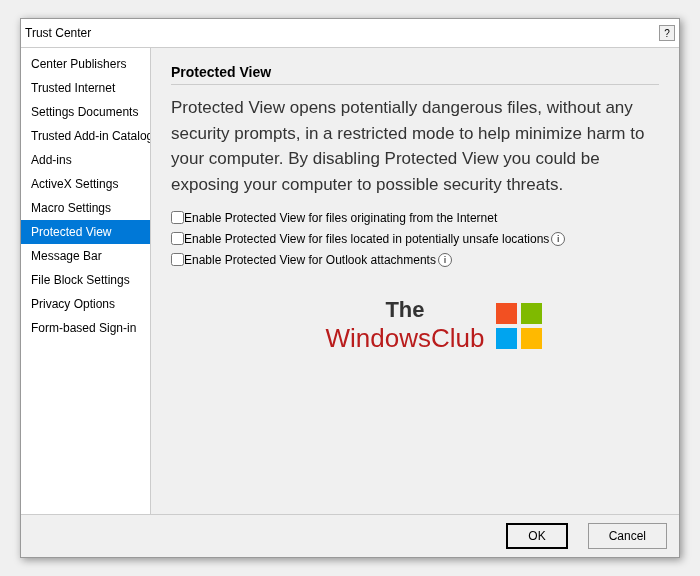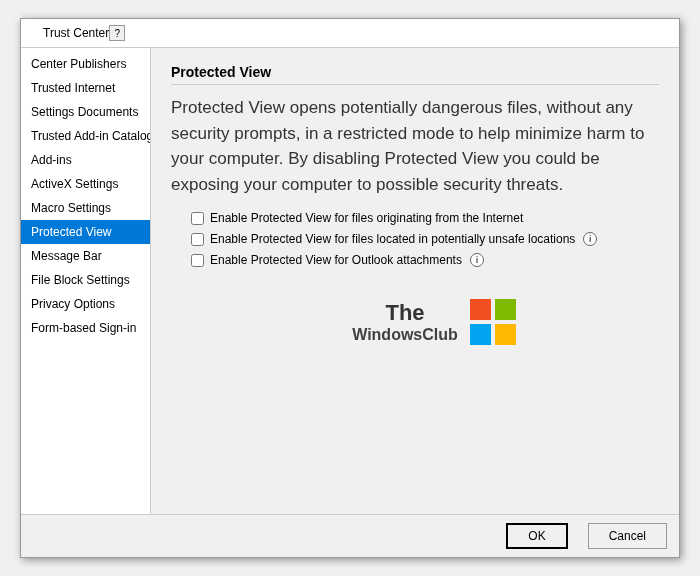--- a/index.html
+++ b/index.html
@@ -19,23 +19,24 @@
       height: 540px;
       background: #f0f0f0;
       border: 1px solid #999;
       box-shadow: 2px 2px 8px rgba(0,0,0,0.4);
       display: flex;
       flex-direction: column;
     }
     .title-bar {
       background: #fff;
       border-bottom: 1px solid #ccc;
-      padding: 6px 22px;
-      display: flex;
-      align-items: center;
+      padding: 6px 4px;
+      display: flex;
+      align-items: center;
+      justify-content: space-between;
     }
     .title-bar-text {
       font-size: 12px;
       font-weight: normal;
       color: #000;
     }
     .title-bar-controls {
       display: flex;
       gap: 4px;
     }
@@ -88,24 +89,22 @@
       border-bottom: 1px solid #ccc;
     }
     .description-text {
       font-size: 17px;
       color: #333;
       margin-bottom: 14px;
       line-height: 1.5;
     }
     .checkbox-row {
       display: flex;
-      align-items: flex-end;
+      align-items: flex-start;
       margin-bottom: 7px;
-      gap: 6px;
-      margin-left: 20px;
     }
     .checkbox-row input[type="checkbox"] {
       width: 13px;
       height: 13px;
       cursor: pointer;
       flex-shrink: 0;
     }
     .checkbox-label {
       font-size: 12px;
       color: #000;
@@ -141,23 +140,23 @@
       margin-left: 40px;
     }
     .logo-the {
       font-size: 22px;
       font-weight: bold;
       color: #333;
       display: block;
       text-align: center;
     }
     .logo-windowsclub {
-      font-size: 16px;
-      font-weight: bold;
-      color: #404040;
+      font-size: 26px;
+      font-weight: normal;
+      color: #b91c1c;
       display: block;
     }
     .logo-icon {
       width: 50px;
       height: 50px;
     }
     .dialog-footer {
       display: flex;
       justify-content: flex-end;
       padding: 8px 12px;

